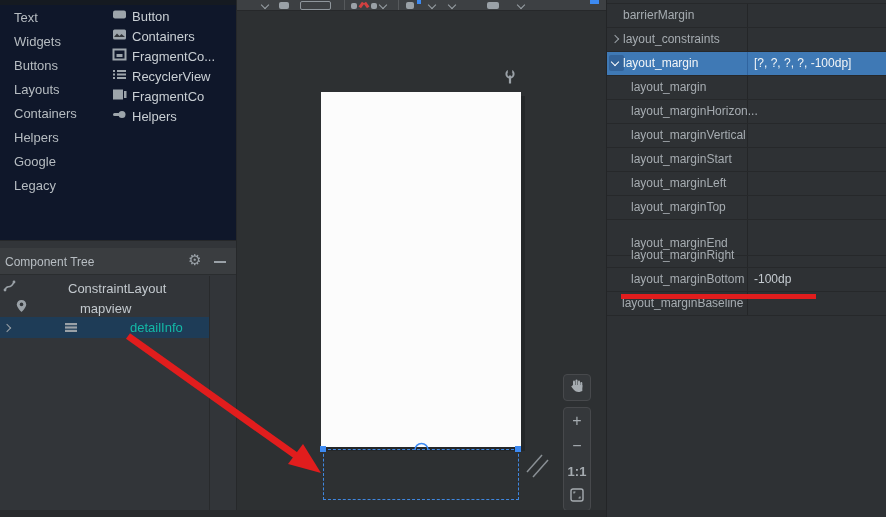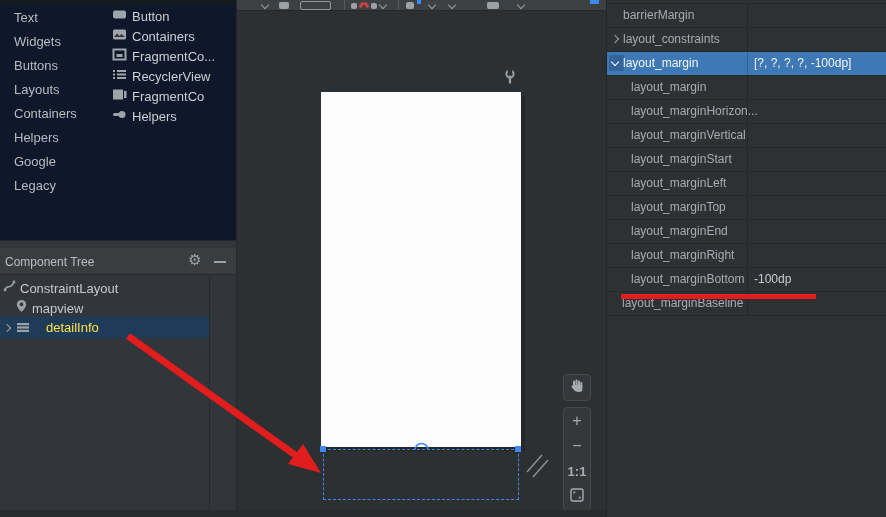--- a/index.html
+++ b/index.html
@@ -17,21 +17,21 @@
   .comp .cicon { width:15px; height:13px; margin-left:9px; margin-right:5px; flex:none; }
   .comp .clabel { font-size:13px; color:#c9cfd4; white-space:nowrap;margin-top:7px; }
 
   
   #tree-divider { position:absolute; left:0; top:240px; width:236px; height:1px; background:#26282a; }
   #ctree { position:absolute; left:0; top:241px; width:236px; height:276px; background:#323539; }
   #ctree-header { position:absolute; left:0; top:7px; width:236px; height:27px; background:#3a3d40; border-bottom:1px solid #2a2d2f; }
   #ctree-title { position:absolute; left:5px; top:7px; font-size:12px; color:#b8bec3; }
   #ctree-gear { position:absolute; left:188px; top:3px; font-size:15px; color:#9aa1a7; cursor:pointer; }
   #ctree-min { position:absolute; left:214px; top:13px; width:12px; height:2px; background:#9aa1a7; cursor:pointer; }
-  .trow { position:absolute; left:0; width:209px; height:20px; display:flex; align-items:center; }
+  .trow { position:absolute; left:0; width:209px; height:20px; display:flex; align-items:center;gap:48px; }
   .trow .ticon { flex:none; }
   .tlabel { font-size:13px; color:#c3c9ce; white-space:nowrap; }
   .trow.sel { background:#1e3c57; height:21px; }
   .tree-vline { position:absolute; left:209px; top:35px; width:1px; height:241px; background:#282a2c; }
   .chev { display:inline-block; width:6px; height:6px; border-right:1.6px solid #9aa1a7; border-bottom:1.6px solid #9aa1a7; }
   .chev.right { transform:rotate(-45deg); }
   .chev.down { transform:rotate(45deg); }
 
   
   #canvas { position:absolute; left:236px; top:0; width:370px; height:517px; background:#2d3032; border-left:1px solid #26282a; }
@@ -183,21 +183,21 @@
     </div>
     <div class="trow sel" style="top:76px">
       <span class="chev right" style="margin-left:4px"></span>
       <span class="ticon" style="margin-left:6px">
         <svg width="14" height="12">
             <rect x="1" y="2" width="12" height="2.2" fill="#9aa1a7"></rect>
             <rect x="1" y="5.4" width="12" height="2.2" fill="#9aa1a7"></rect>
             <rect x="1" y="8.8" width="12" height="2.2" fill="#9aa1a7"></rect>
           </svg>
       </span>
-      <span class="tlabel" style="margin-left:16px; color:#fde047">detailInfo</span>
+      <span class="tlabel" style="margin-left:4px; color:#14b8a6">detailInfo</span>
     </div>
     <div class="tree-vline"></div>
   </div>
 
   <div id="canvas">
     <div id="dtoolbar">
       <span class="tb tb-chev" style="left:25px"></span>
       <span class="tb tb-blob" style="left:42px; top:2px; width:10px; height:7px"></span>
       <span class="tb tb-outline" style="left:63px; top:1px; width:31px; height:9px"></span>
       <span class="tb tb-sep" style="left:107px"></span>
@@ -299,21 +299,21 @@
       <span class="avalue"></span>
     </div>
     <div class="arow lvl1" style="top:172px">
       <span class="alabel">layout_marginLeft</span>
       <span class="avalue"></span>
     </div>
     <div class="arow lvl1" style="top:196px">
       <span class="alabel">layout_marginTop</span>
       <span class="avalue"></span>
     </div>
-    <div class="arow lvl1" style="top:220px">
+    <div class="arow lvl1" style="top:232px">
       <span class="alabel">layout_marginEnd</span>
       <span class="avalue"></span>
     </div>
     <div class="arow lvl1" style="top:244px">
       <span class="alabel">layout_marginRight</span>
       <span class="avalue"></span>
     </div>
     <div class="arow lvl1" style="top:268px">
       <span class="alabel">layout_marginBottom</span>
       <span class="avalue">-100dp</span>

